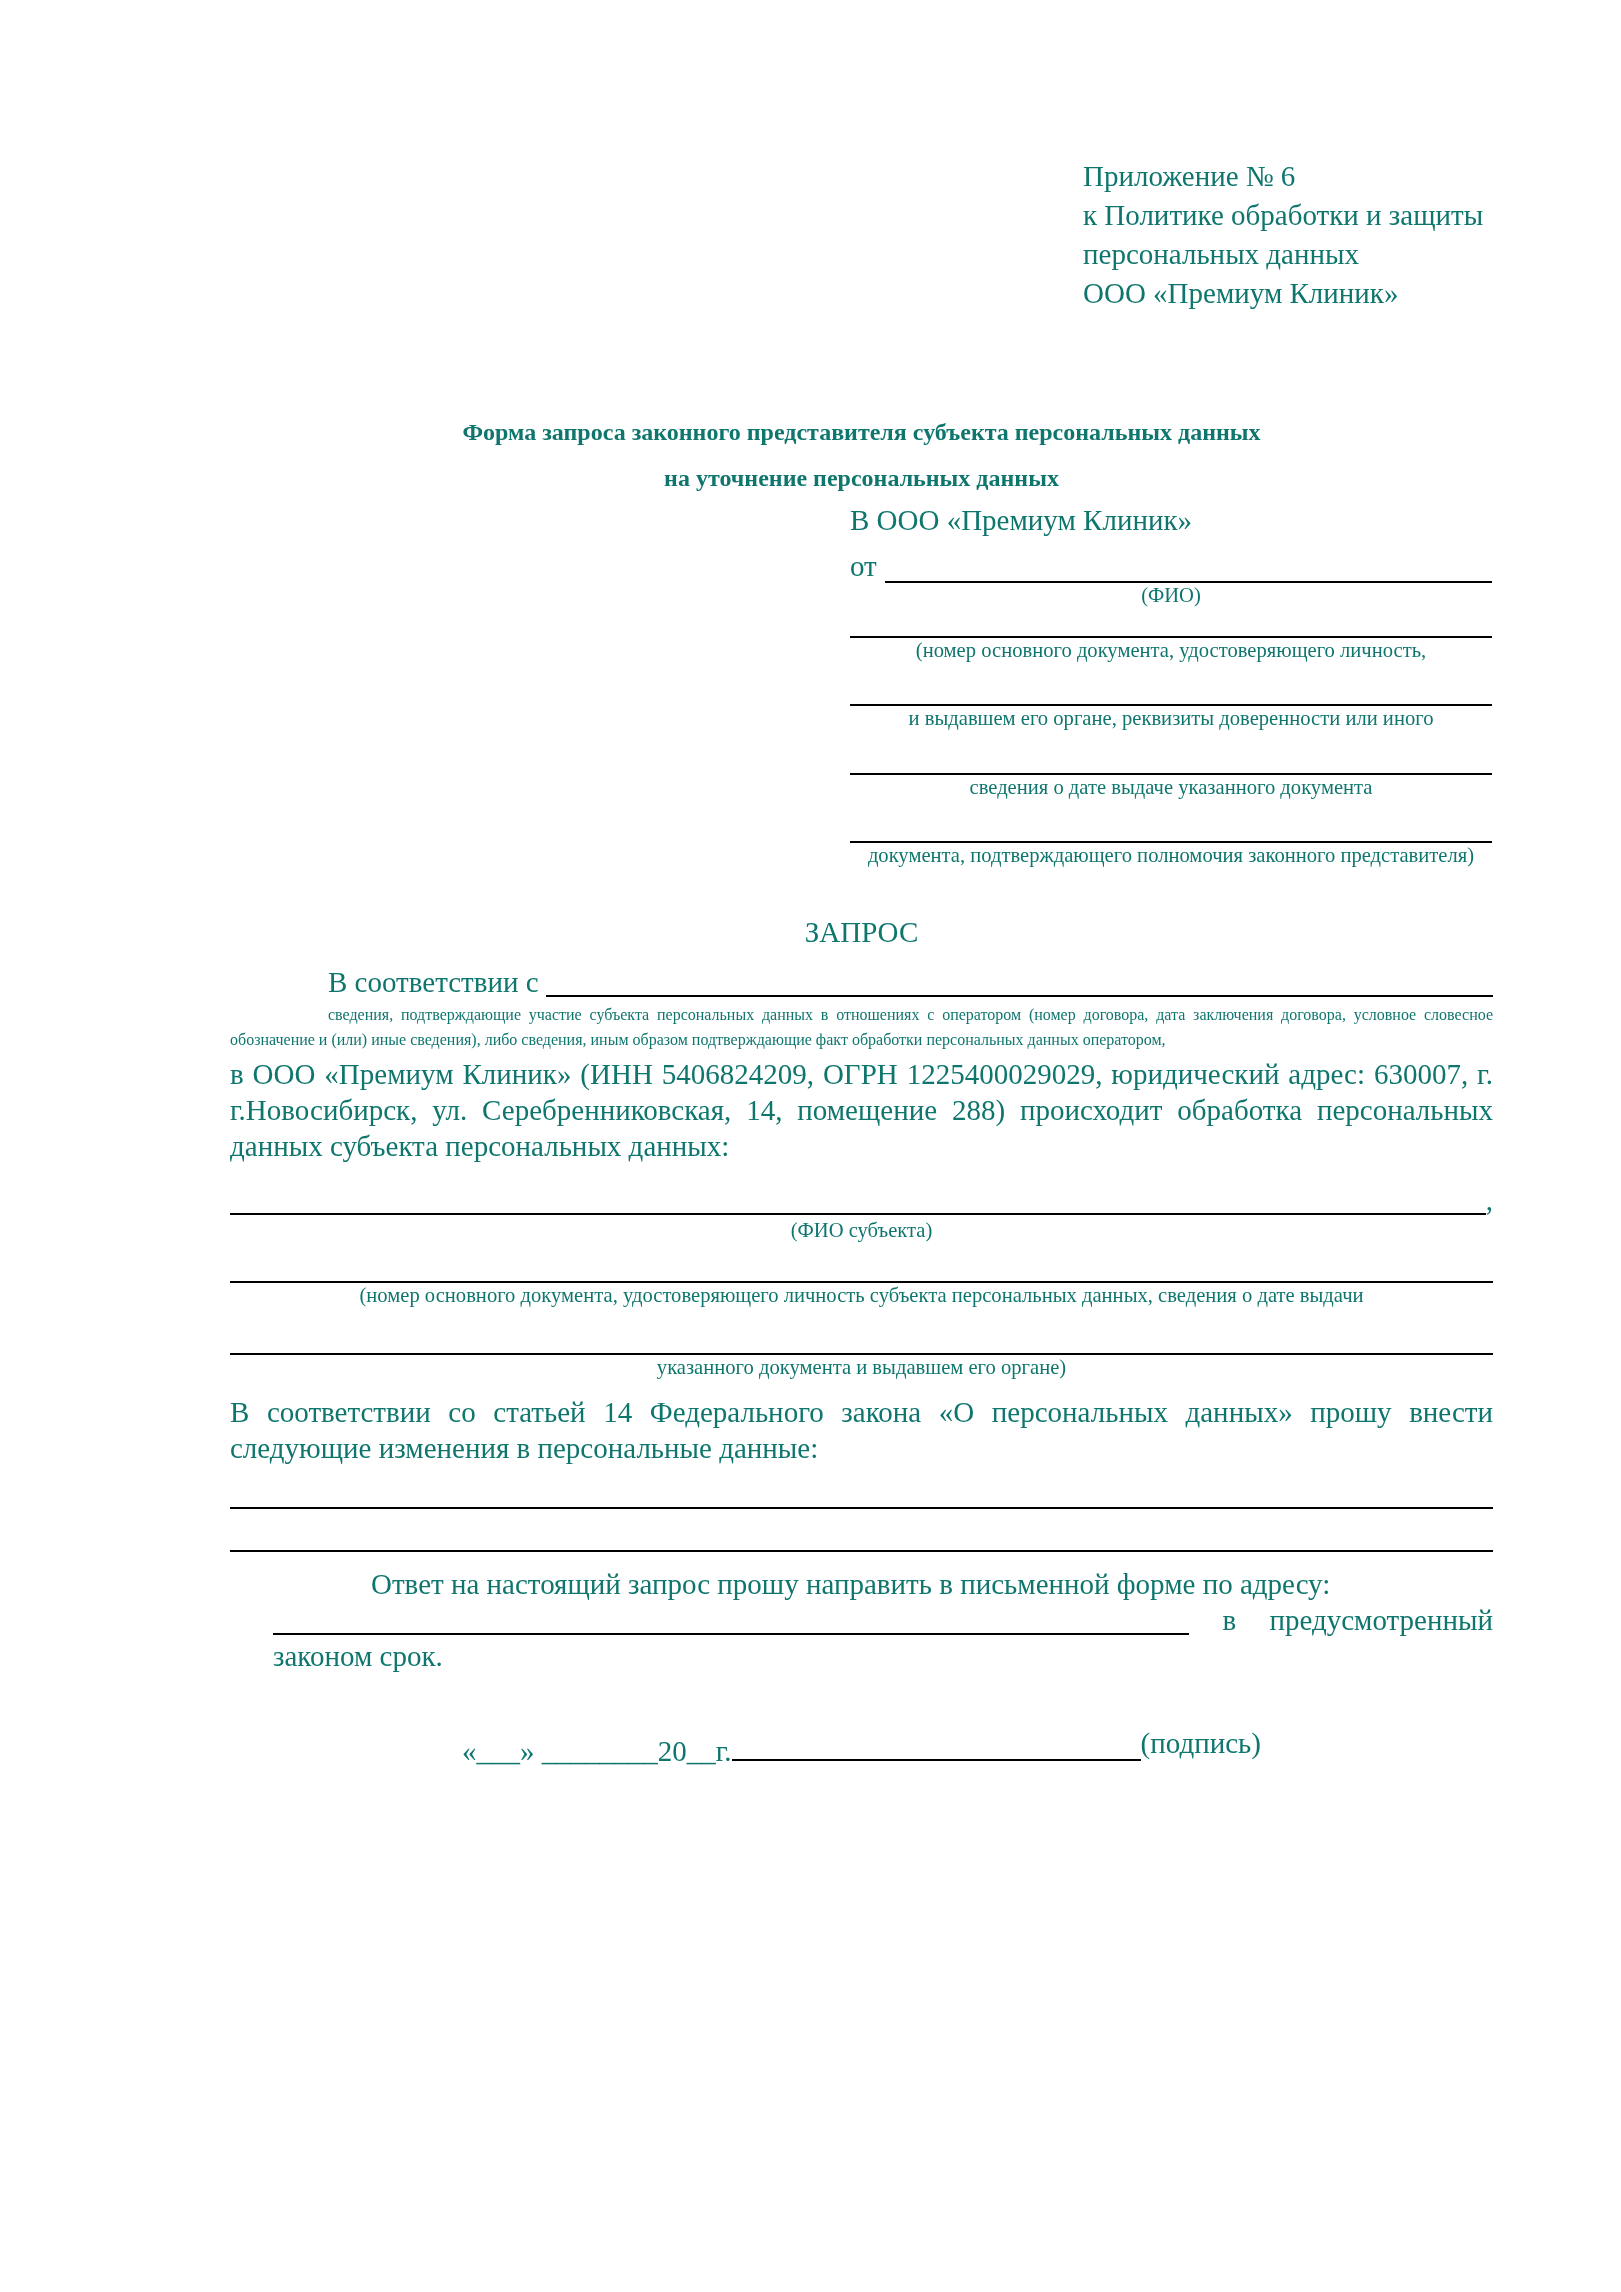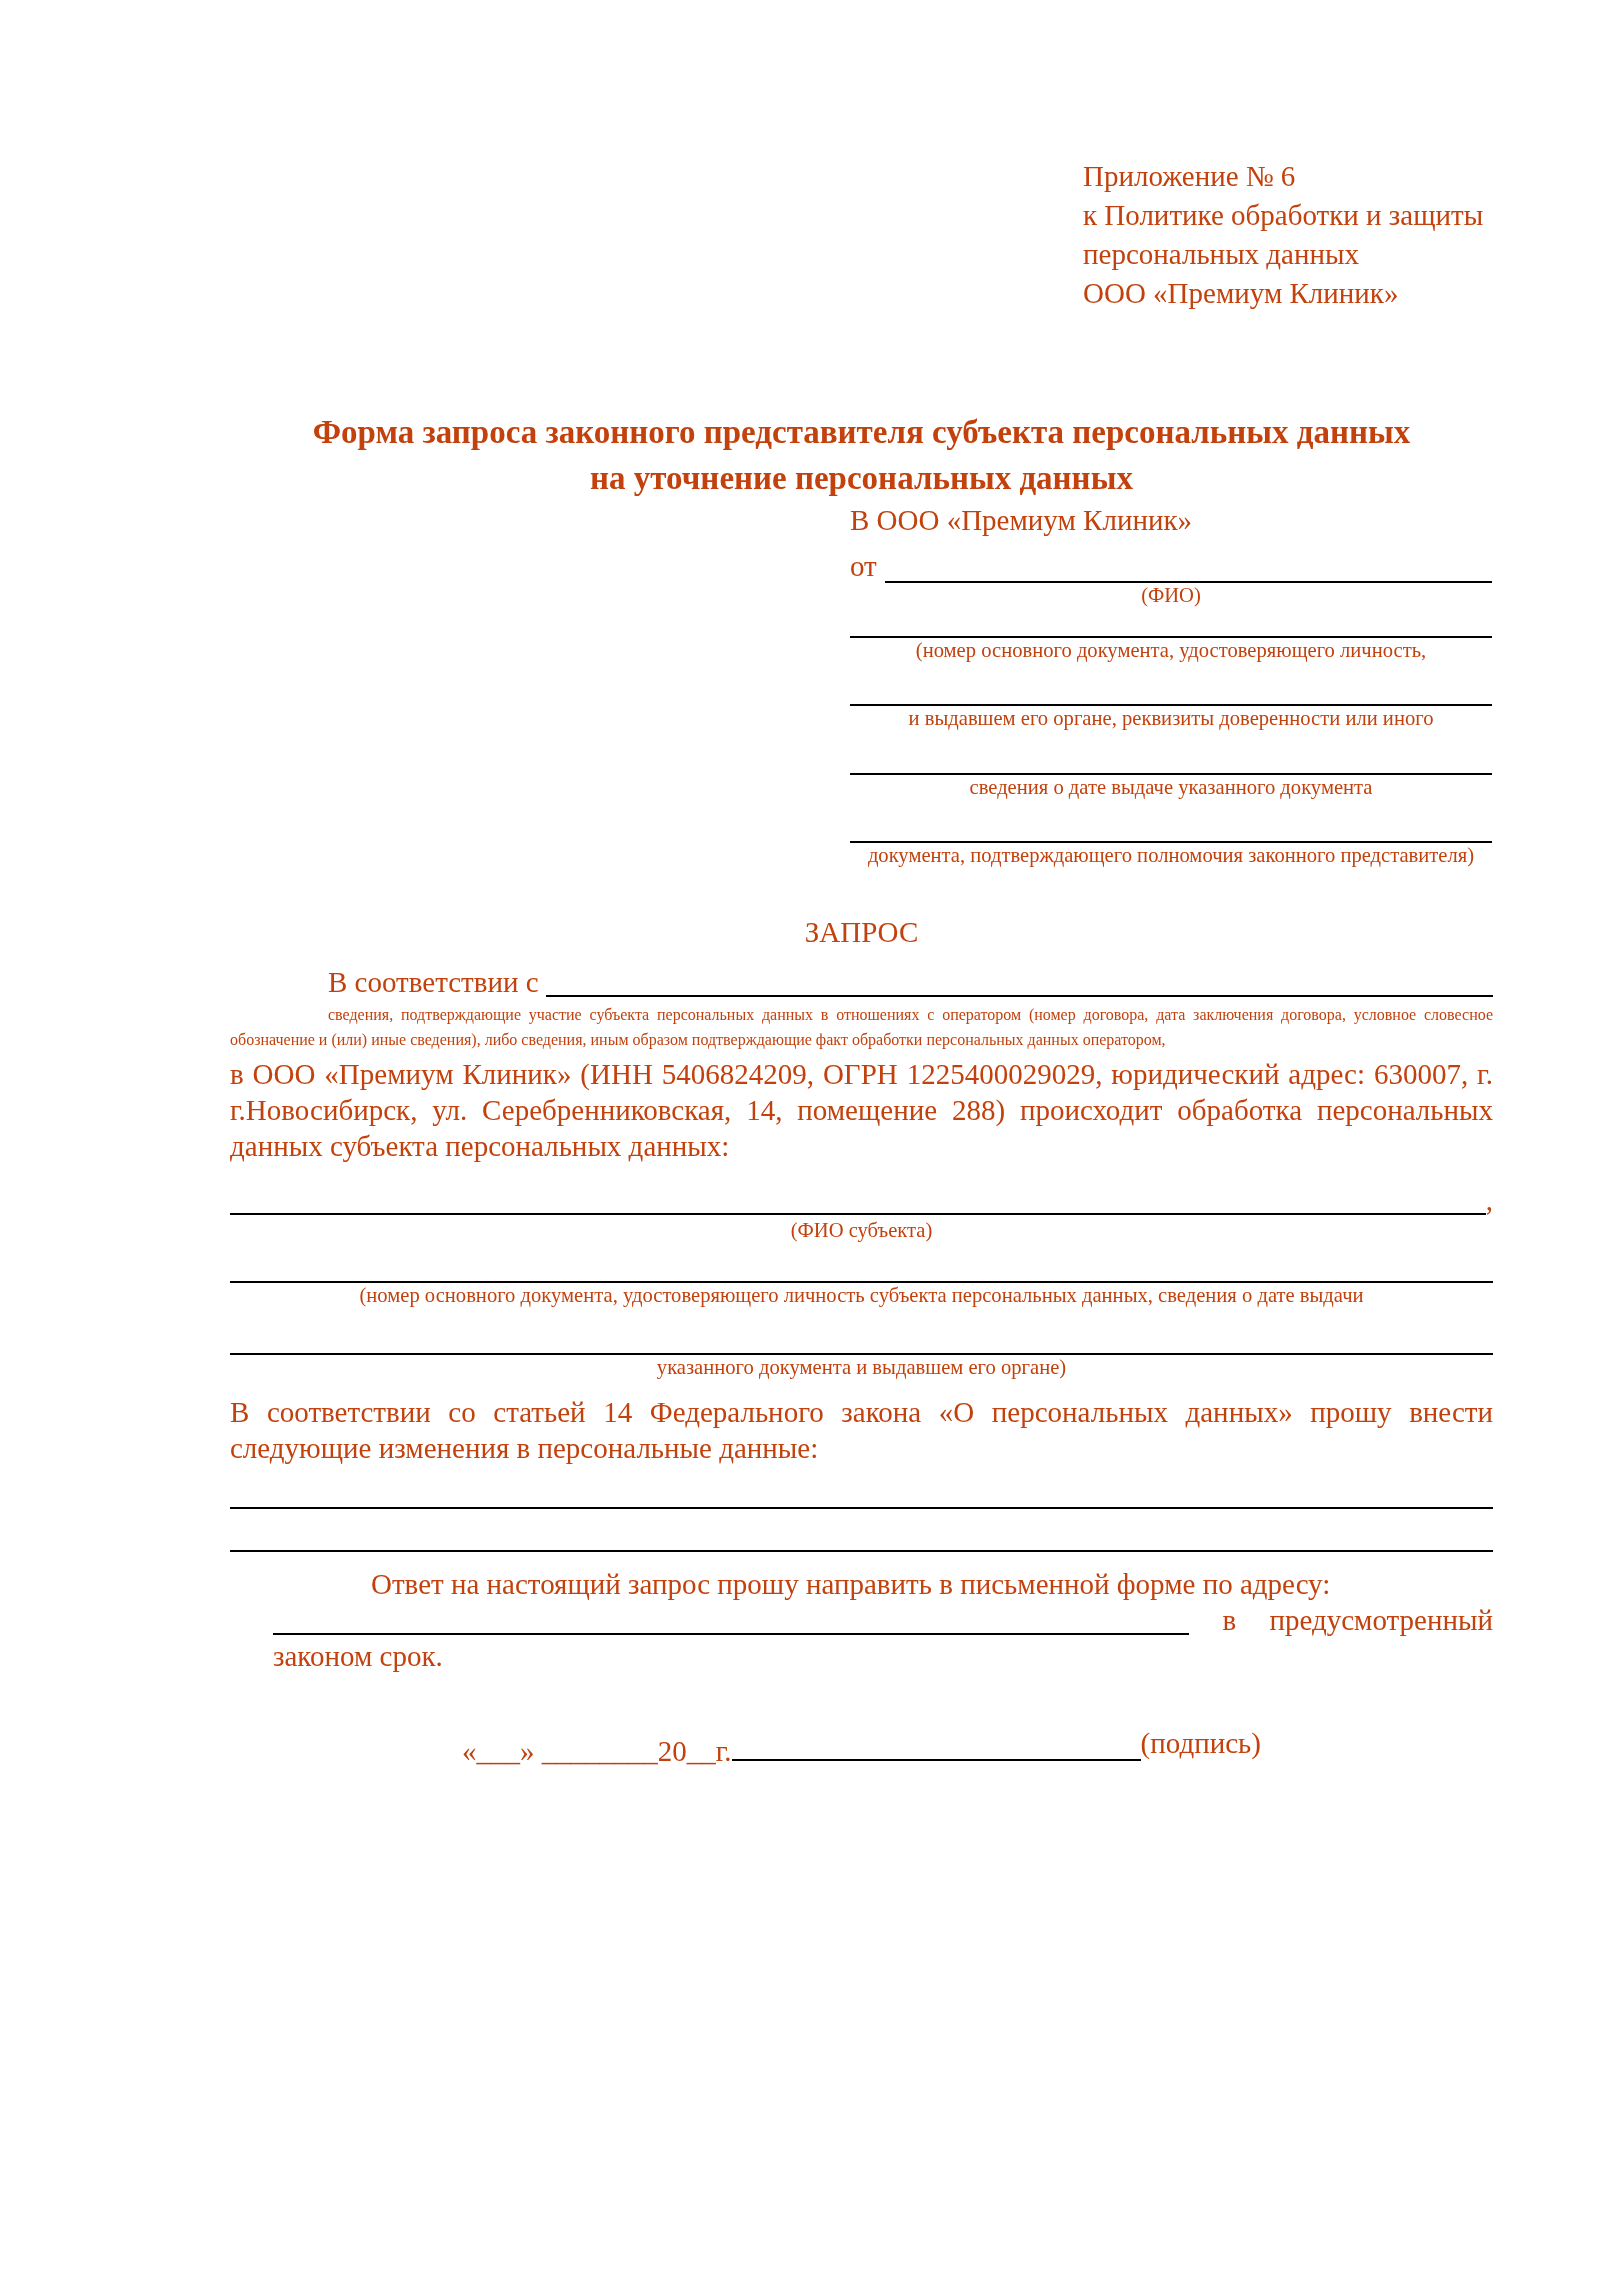--- a/index.html
+++ b/index.html
@@ -6,39 +6,39 @@
     margin: 0;
     padding: 0;
     background: #777;
   }
   .page {
     position: relative;
     width: 1621px;
     height: 2293px;
     margin: 0 auto;
     background: #ffffff;
-    color: #c2410c;
+    color: #0f766e;
     font-family: "Liberation Serif", "DejaVu Serif", serif;
     font-size: 29px;
     line-height: 36px;
     box-sizing: border-box;
     padding: 157px 128px 0 230px;
     overflow: hidden;
   }
   
   .appendix-header {
     margin-left: 853px;
     line-height: 39px;
   }
   
   .form-title {
     margin-top: 96px;
     text-align: center;
     font-weight: bold;
-    font-size: 33px;
+    font-size: 24px;
     line-height: 46px;
     white-space: pre-line;
   }
   
   .addressee {
     margin-left: 620px;
     width: 642px;
   }
   .addressee .to-line { line-height: 39px; }
   .from-row {

